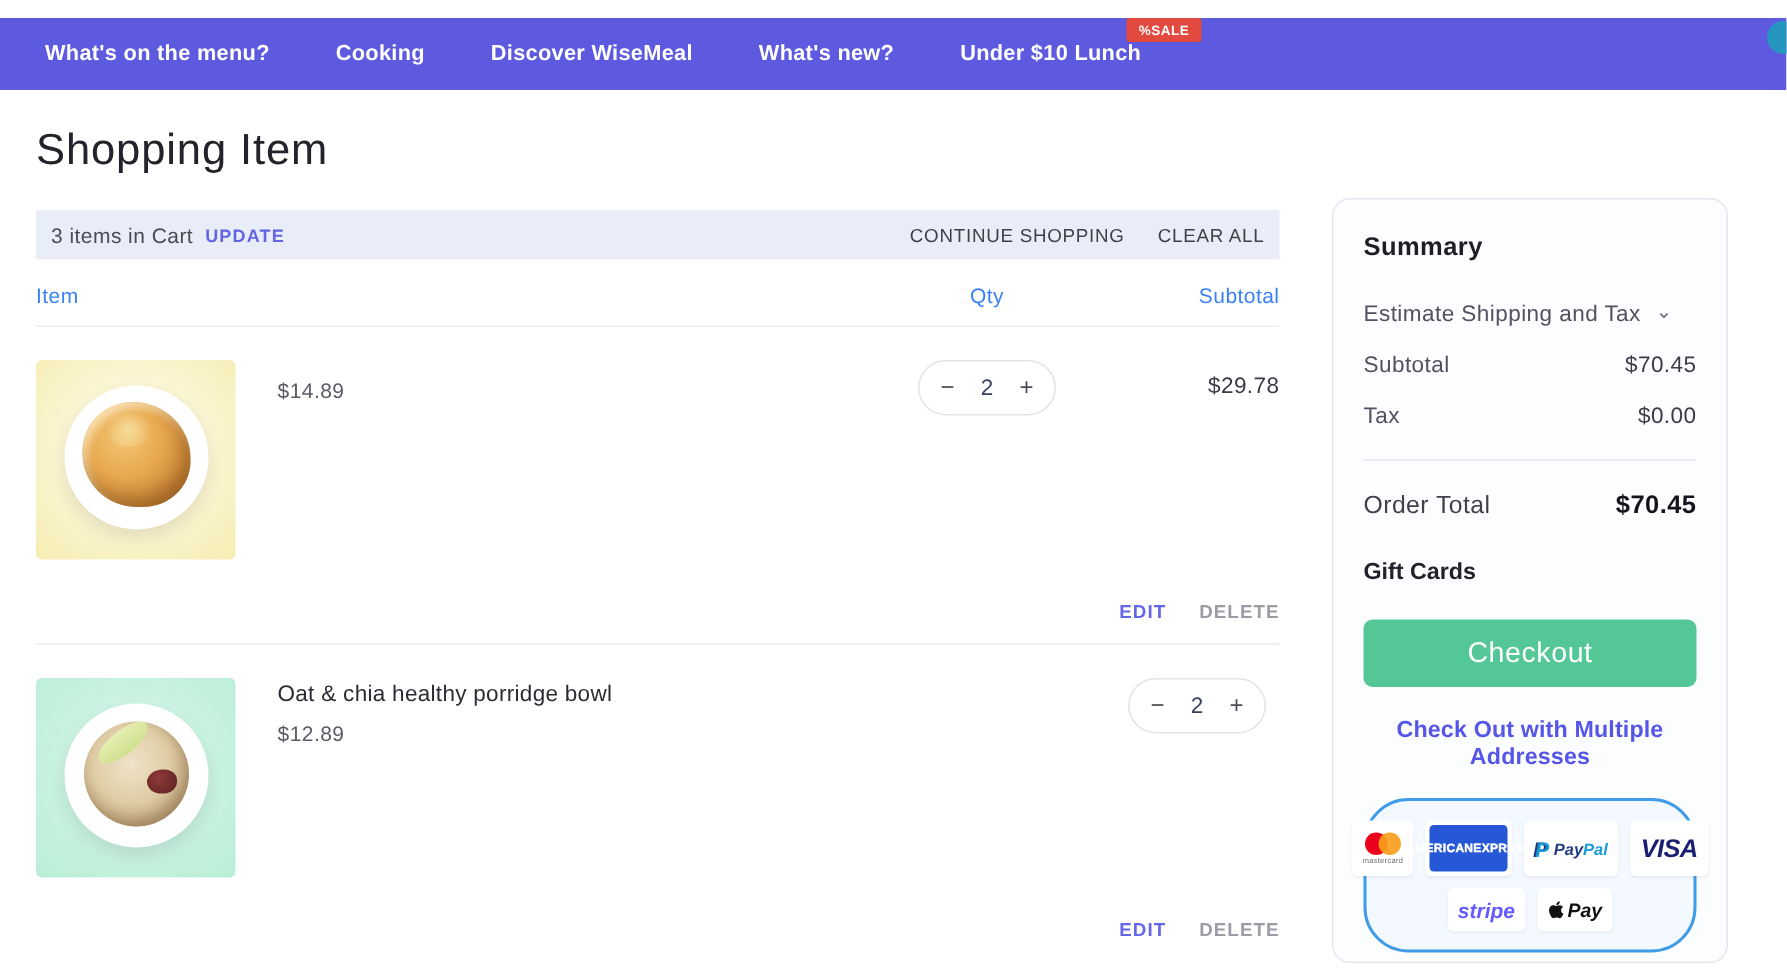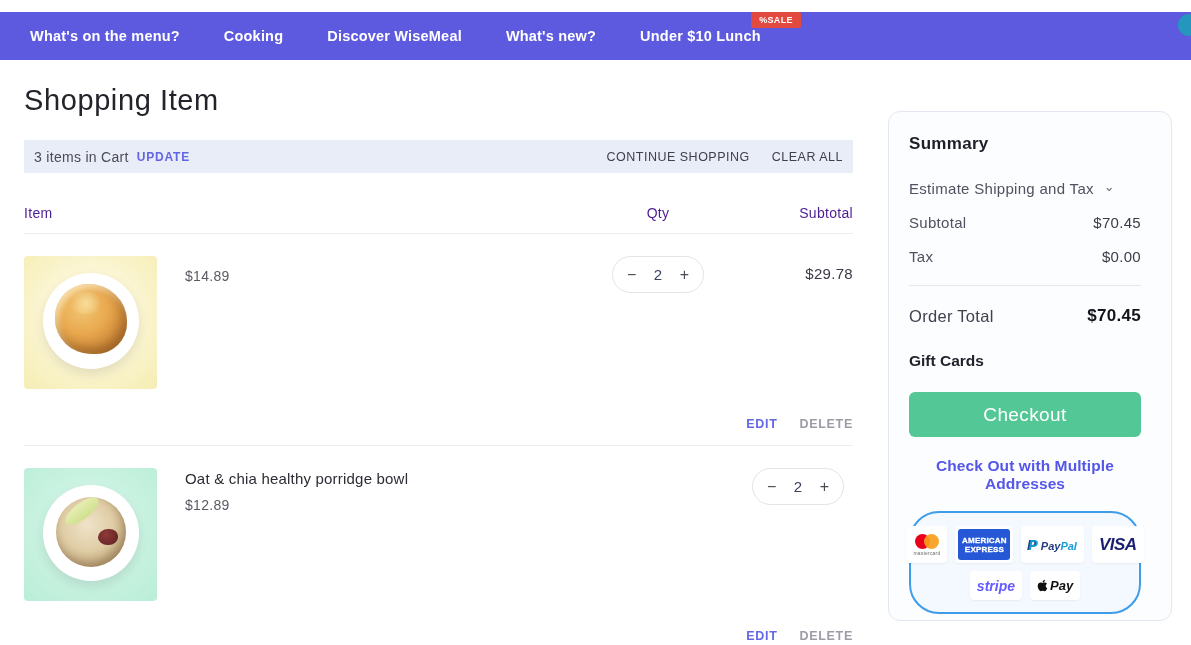--- a/index.html
+++ b/index.html
@@ -57,23 +57,23 @@
     letter-spacing:.8px; cursor:pointer;
   }
   .cart-bar-right { display:flex; align-items:center; gap:22px; }
   .bar-link {
     font-size:12.5px; color:#40404a; letter-spacing:.5px;
     cursor:pointer; font-weight:500;
   }
 
   .table-header {
     display:flex; align-items:center;
-    padding:32px 0 12px 0;
+    padding:16px 0 12px 0;
     border-bottom:1px solid #ececf1;
-    color:#4c1d95; font-size:14px; letter-spacing:.3px;
+    color:#3b82f6; font-size:14px; letter-spacing:.3px;
   }
   .col-item { flex:1; }
   .col-qty { width:110px; text-align:center; }
   .col-subtotal { width:140px; text-align:right; }
 
   
   .cart-row { border-bottom:1px solid #ececf1; padding:22px 0 14px 0; }
   .row-main { display:flex; }
   .food-img {
     width:133px; height:133px; border-radius:4px;
@@ -133,24 +133,24 @@
   }
   .row-actions {
     display:flex; justify-content:flex-end; gap:22px;
     margin-top:28px;
   }
   .edit-link { font-size:12.5px; font-weight:bold; color:#6467e8; letter-spacing:.7px; cursor:pointer; }
   .delete-link { font-size:12.5px; font-weight:600; color:#9c9ca6; letter-spacing:.7px; cursor:pointer; }
 
   
   .summary-card {
-    width:284px; margin-left:35px; margin-top:51px;
+    width:264px; margin-left:35px; margin-top:72px;
     height:510px;
     background:#fcfdff; border:1px solid #e4e7ef; border-radius:12px;
-    padding:22px 30px 18px 20px;
+    padding:22px 20px 18px 20px;
   }
   .summary-title { font-size:17px; font-weight:bold; color:#1e1e26; letter-spacing:.3px; }
   .estimate-row {
     margin-top:26px; display:flex; align-items:center; gap:10px;
     font-size:15px; color:#515160; letter-spacing:.3px; cursor:pointer;
   }
   .chevron { font-size:13px; color:#6a6a76; line-height:0.5; margin-top:-3px; }
   .sum-row {
     display:flex; justify-content:space-between; margin-top:17px;
     font-size:15px; letter-spacing:.3px;
@@ -184,21 +184,21 @@
     display:flex; flex-direction:column; align-items:center; justify-content:center;
     height:37px; padding:0 7px; cursor:default;
   }
   .chip.small { height:29px; }
   .mc-circles { display:flex; }
   .mc-red { width:15px; height:15px; border-radius:50%; background:#eb001b; }
   .mc-orange { width:15px; height:15px; border-radius:50%; background:#f79e1b; margin-left:-6px; opacity:.92; }
   .mc-text { font-size:5px; color:#6b6b6b; margin-top:1px; letter-spacing:.2px; }
   .amex {
     background:#2557d6; width:52px; height:31px; border-radius:3px;
-    display:flex; flex-direction:column; align-items:center; justify-content:center;
+    display:flex; align-items:center; justify-content:center;
   }
   .amex span {
     color:#ffffff; font-size:8px; font-weight:bold; line-height:9px;
     letter-spacing:.2px; -webkit-text-stroke:.3px #fff;
   }
   .paypal { flex-direction:row; gap:3px; }
   .pp-p { font-size:14px; font-weight:bold; font-style:italic; color:#179bd7; text-shadow:-1.5px 0 0 #253b80; }
   .pp-pay { font-size:11px; font-weight:bold; font-style:italic; color:#253b80; }
   .pp-pal { font-size:11px; font-weight:bold; font-style:italic; color:#179bd7; }
   .visa-text { font-size:17px; font-weight:bold; font-style:italic; color:#1a1f71; letter-spacing:-.5px; }

